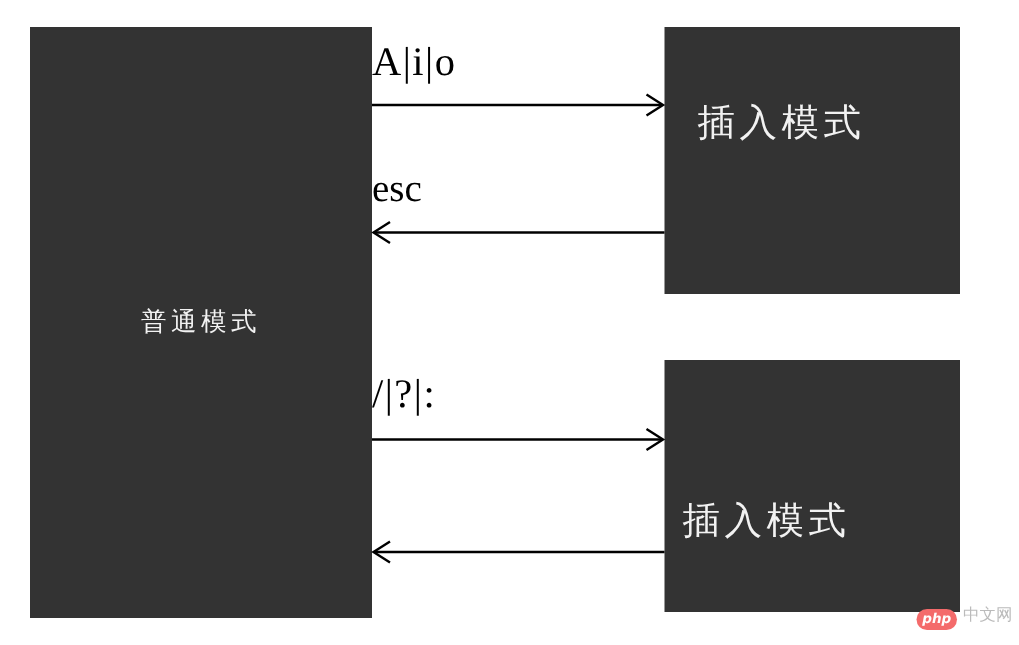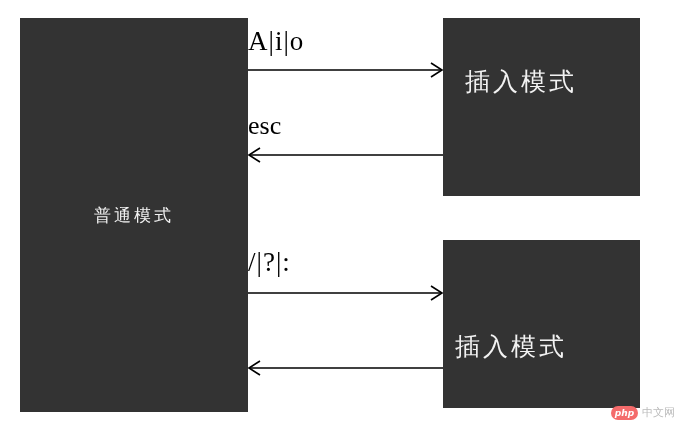--- a/index.html
+++ b/index.html
@@ -108,21 +108,20 @@
   #label-esc   { left: 248px; top: 111px; width: 195px; }
   #label-slash { left: 248px; top: 247px; width: 195px; }
   #label-esc2  { left: 248px; top: 320px; width: 195px; }
 
   
   #watermark {
     position: absolute;
     left: 611px;
     top: 406px;
     display: flex;
-    align-items: center;
     gap: 4px;
   }
   #watermark .php-pill {
     display: inline-flex;
     align-items: center;
     justify-content: center;
     width: 27px;
     height: 14px;
     border-radius: 7px;
     background: #f46b6b;

